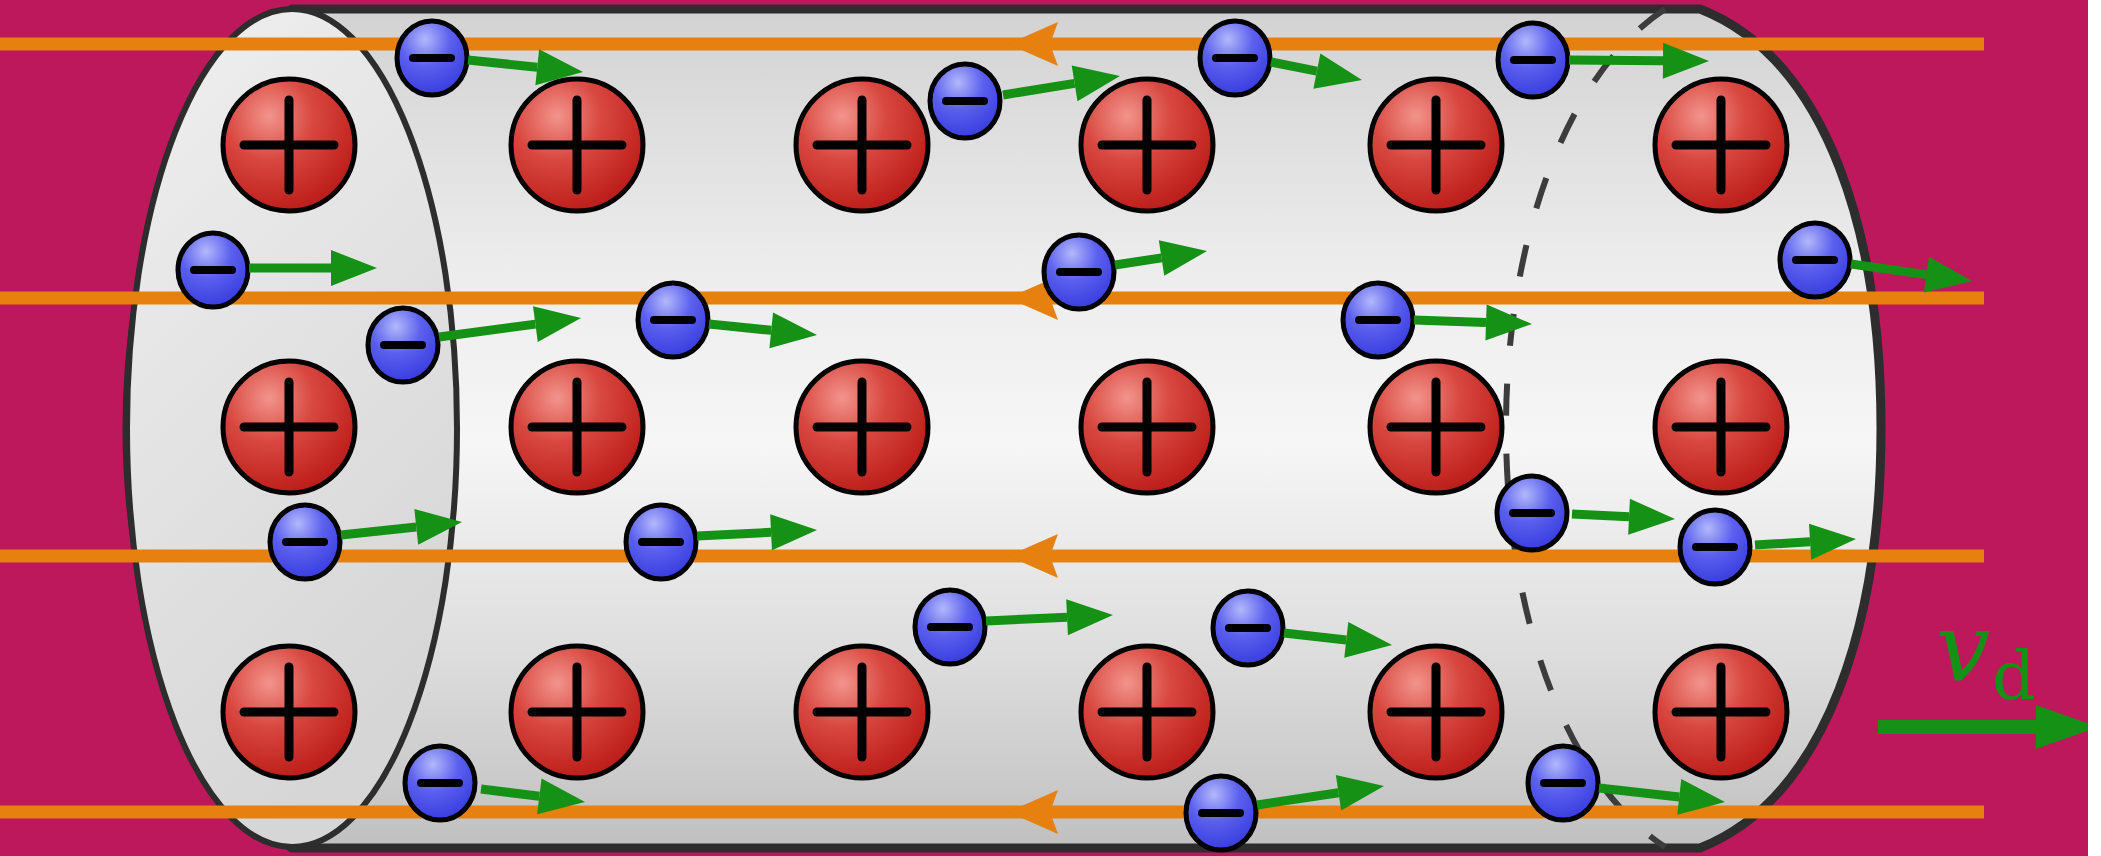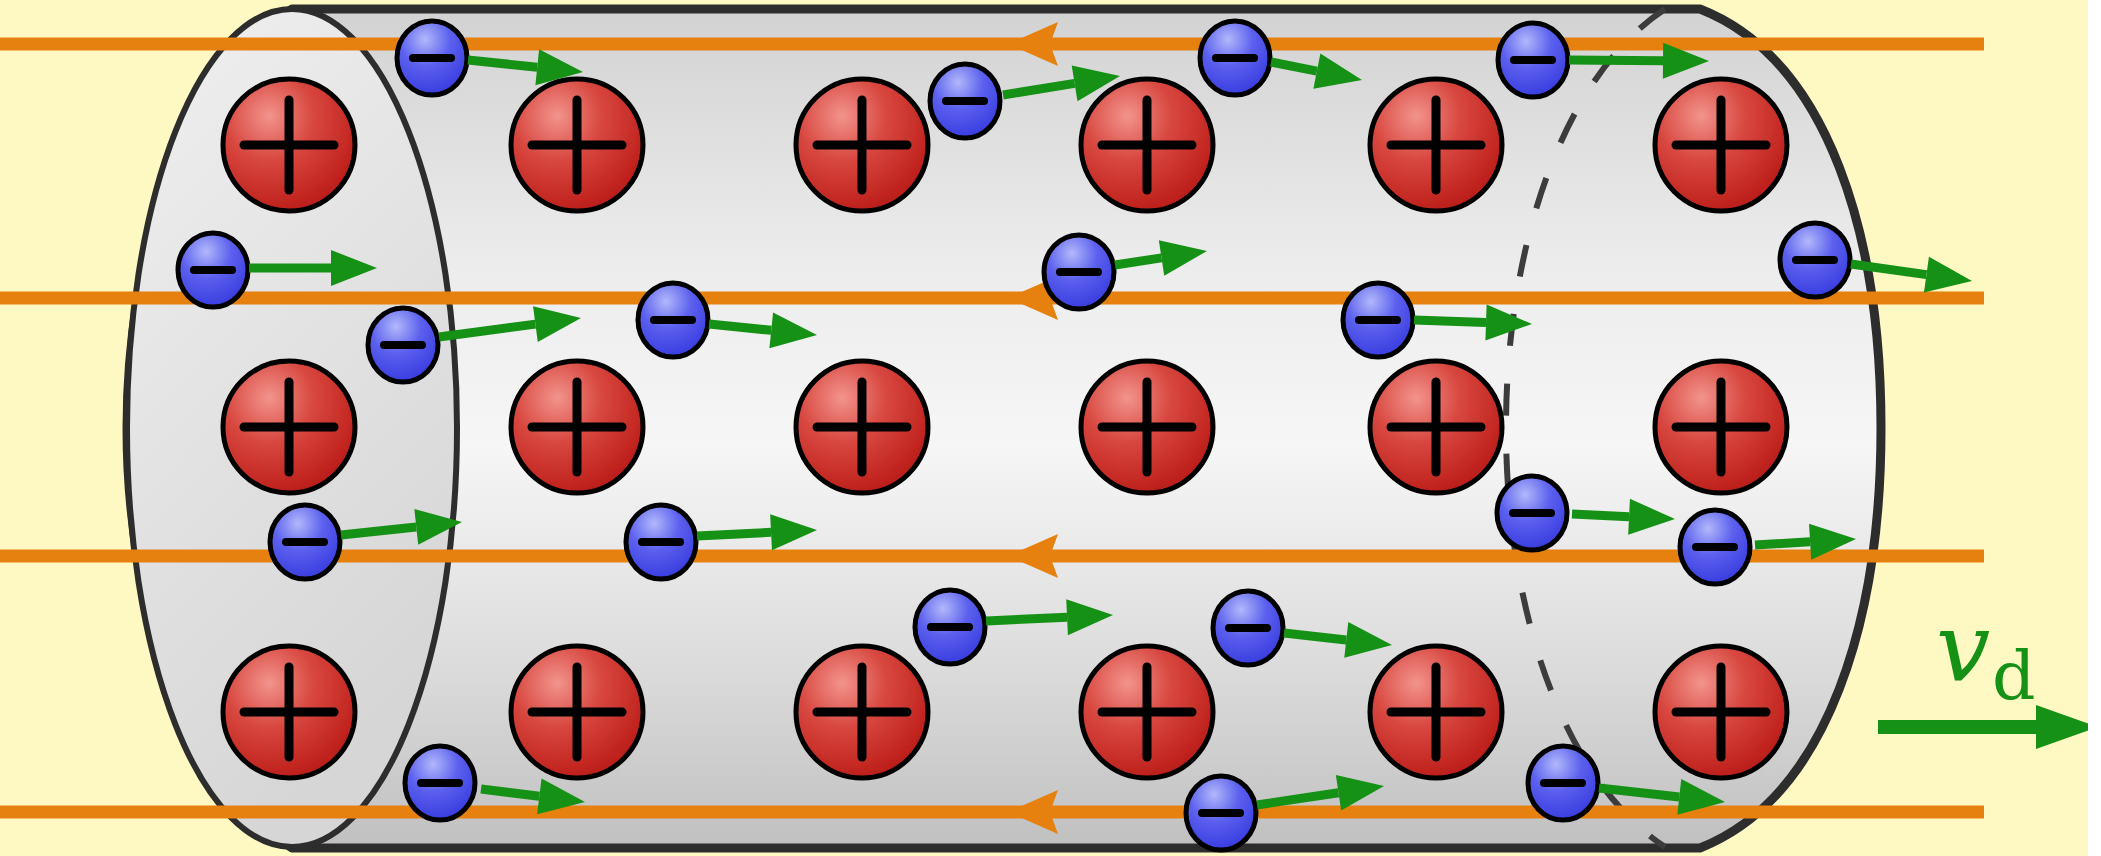--- a/index.html
+++ b/index.html
@@ -5,21 +5,21 @@
   html, body {
     margin: 0;
     padding: 0;
     background: #ffffff;
     font-family: "DejaVu Serif", serif;
   }
   .stage {
     position: relative;
     width: 2088px;
     height: 856px;
-    background: #fef9c3;
+    background: #be185d;
     overflow: hidden;
   }
   svg { display: block; width: 2101px; height: 856px; }
 </style>
 </head>
 <body>
 
 <div class="stage">
   <svg id="scene" viewBox="0 0 2101 856" xmlns="http://www.w3.org/2000/svg">
       <defs>

